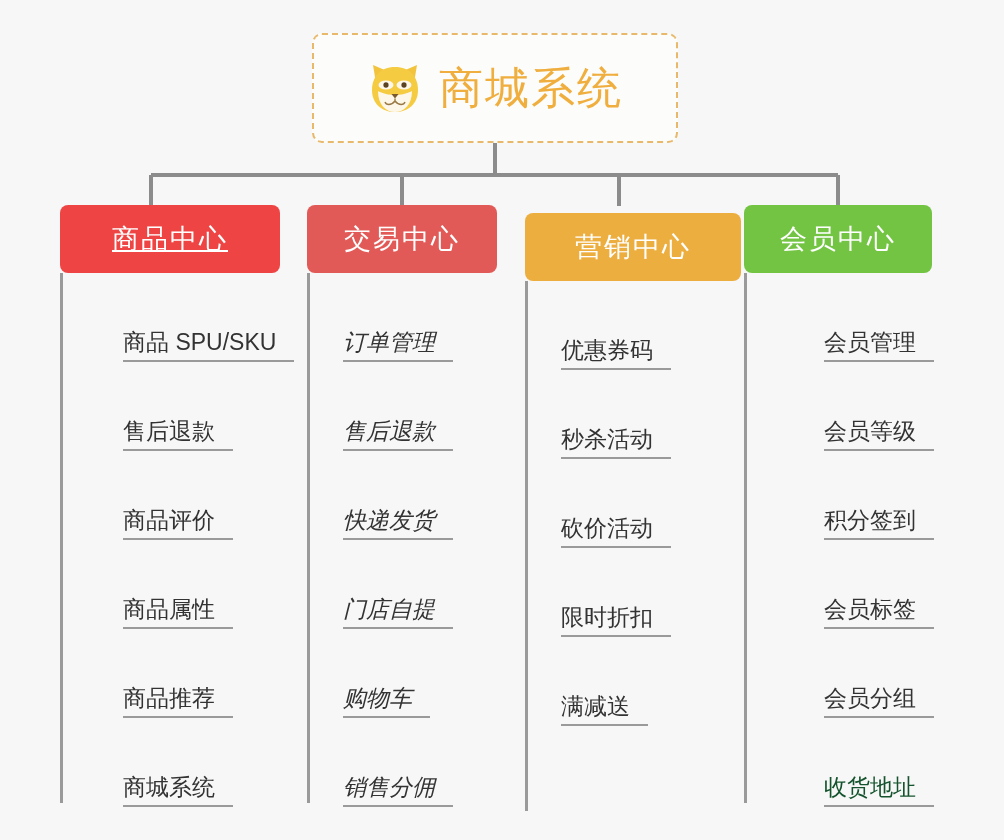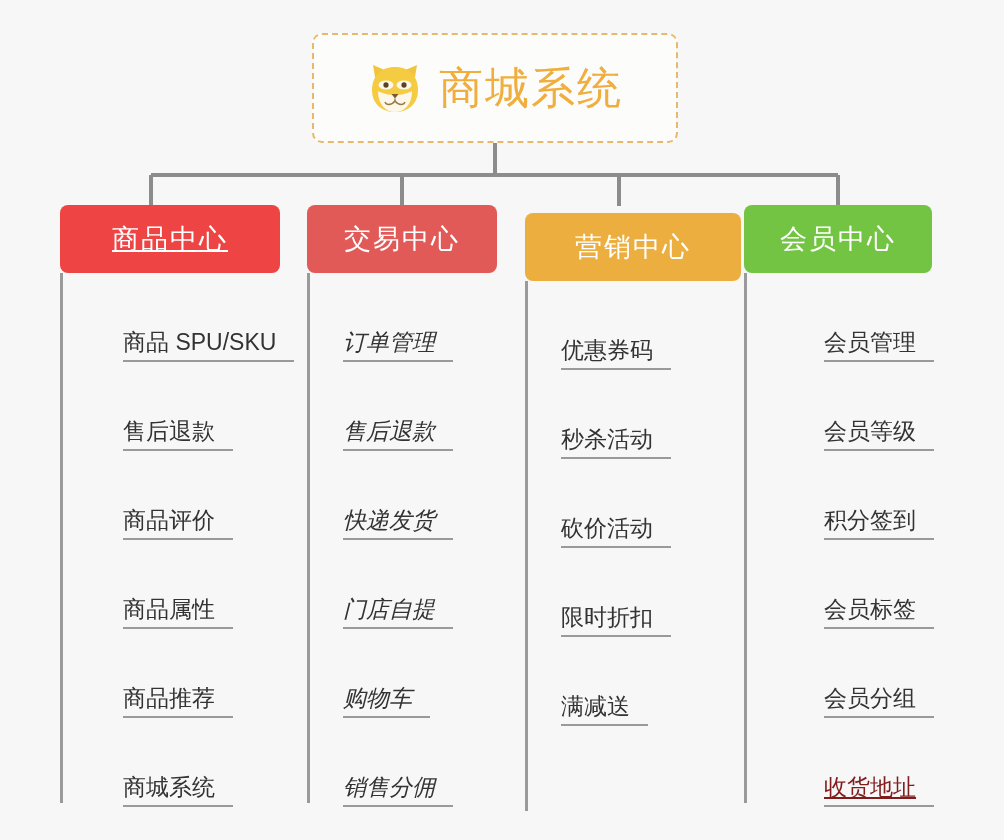--- a/index.html
+++ b/index.html
@@ -212,21 +212,21 @@
           <div class="leaf">
             <span class="leaf-label" style="border-bottom-color: rgb(154, 154, 154); color: rgb(51, 51, 51); min-width: 110px;">积分签到</span>
           </div>
           <div class="leaf">
             <span class="leaf-label" style="border-bottom-color: rgb(154, 154, 154); color: rgb(51, 51, 51); min-width: 110px;">会员标签</span>
           </div>
           <div class="leaf">
             <span class="leaf-label" style="border-bottom-color: rgb(154, 154, 154); color: rgb(51, 51, 51); min-width: 110px;">会员分组</span>
           </div>
           <div class="leaf">
-            <span class="leaf-label" style="border-bottom-color: rgb(154, 154, 154); color: #7f1d1d; min-width: 110px; text-decoration: underline;">收货地址</span>
+            <span class="leaf-label" style="border-bottom-color: rgb(154, 154, 154); color: #14532d; min-width: 110px;">收货地址</span>
           </div>
         </div>
       </div>
     </div>
 
   <div class="root-node">
     <span class="root-emoji">
       <svg viewBox="0 0 56 54" width="56" height="54" xmlns="http://www.w3.org/2000/svg">
 
         <path d="M6 4 L9 22 L20 10 Z" fill="#f2c43e"></path>

